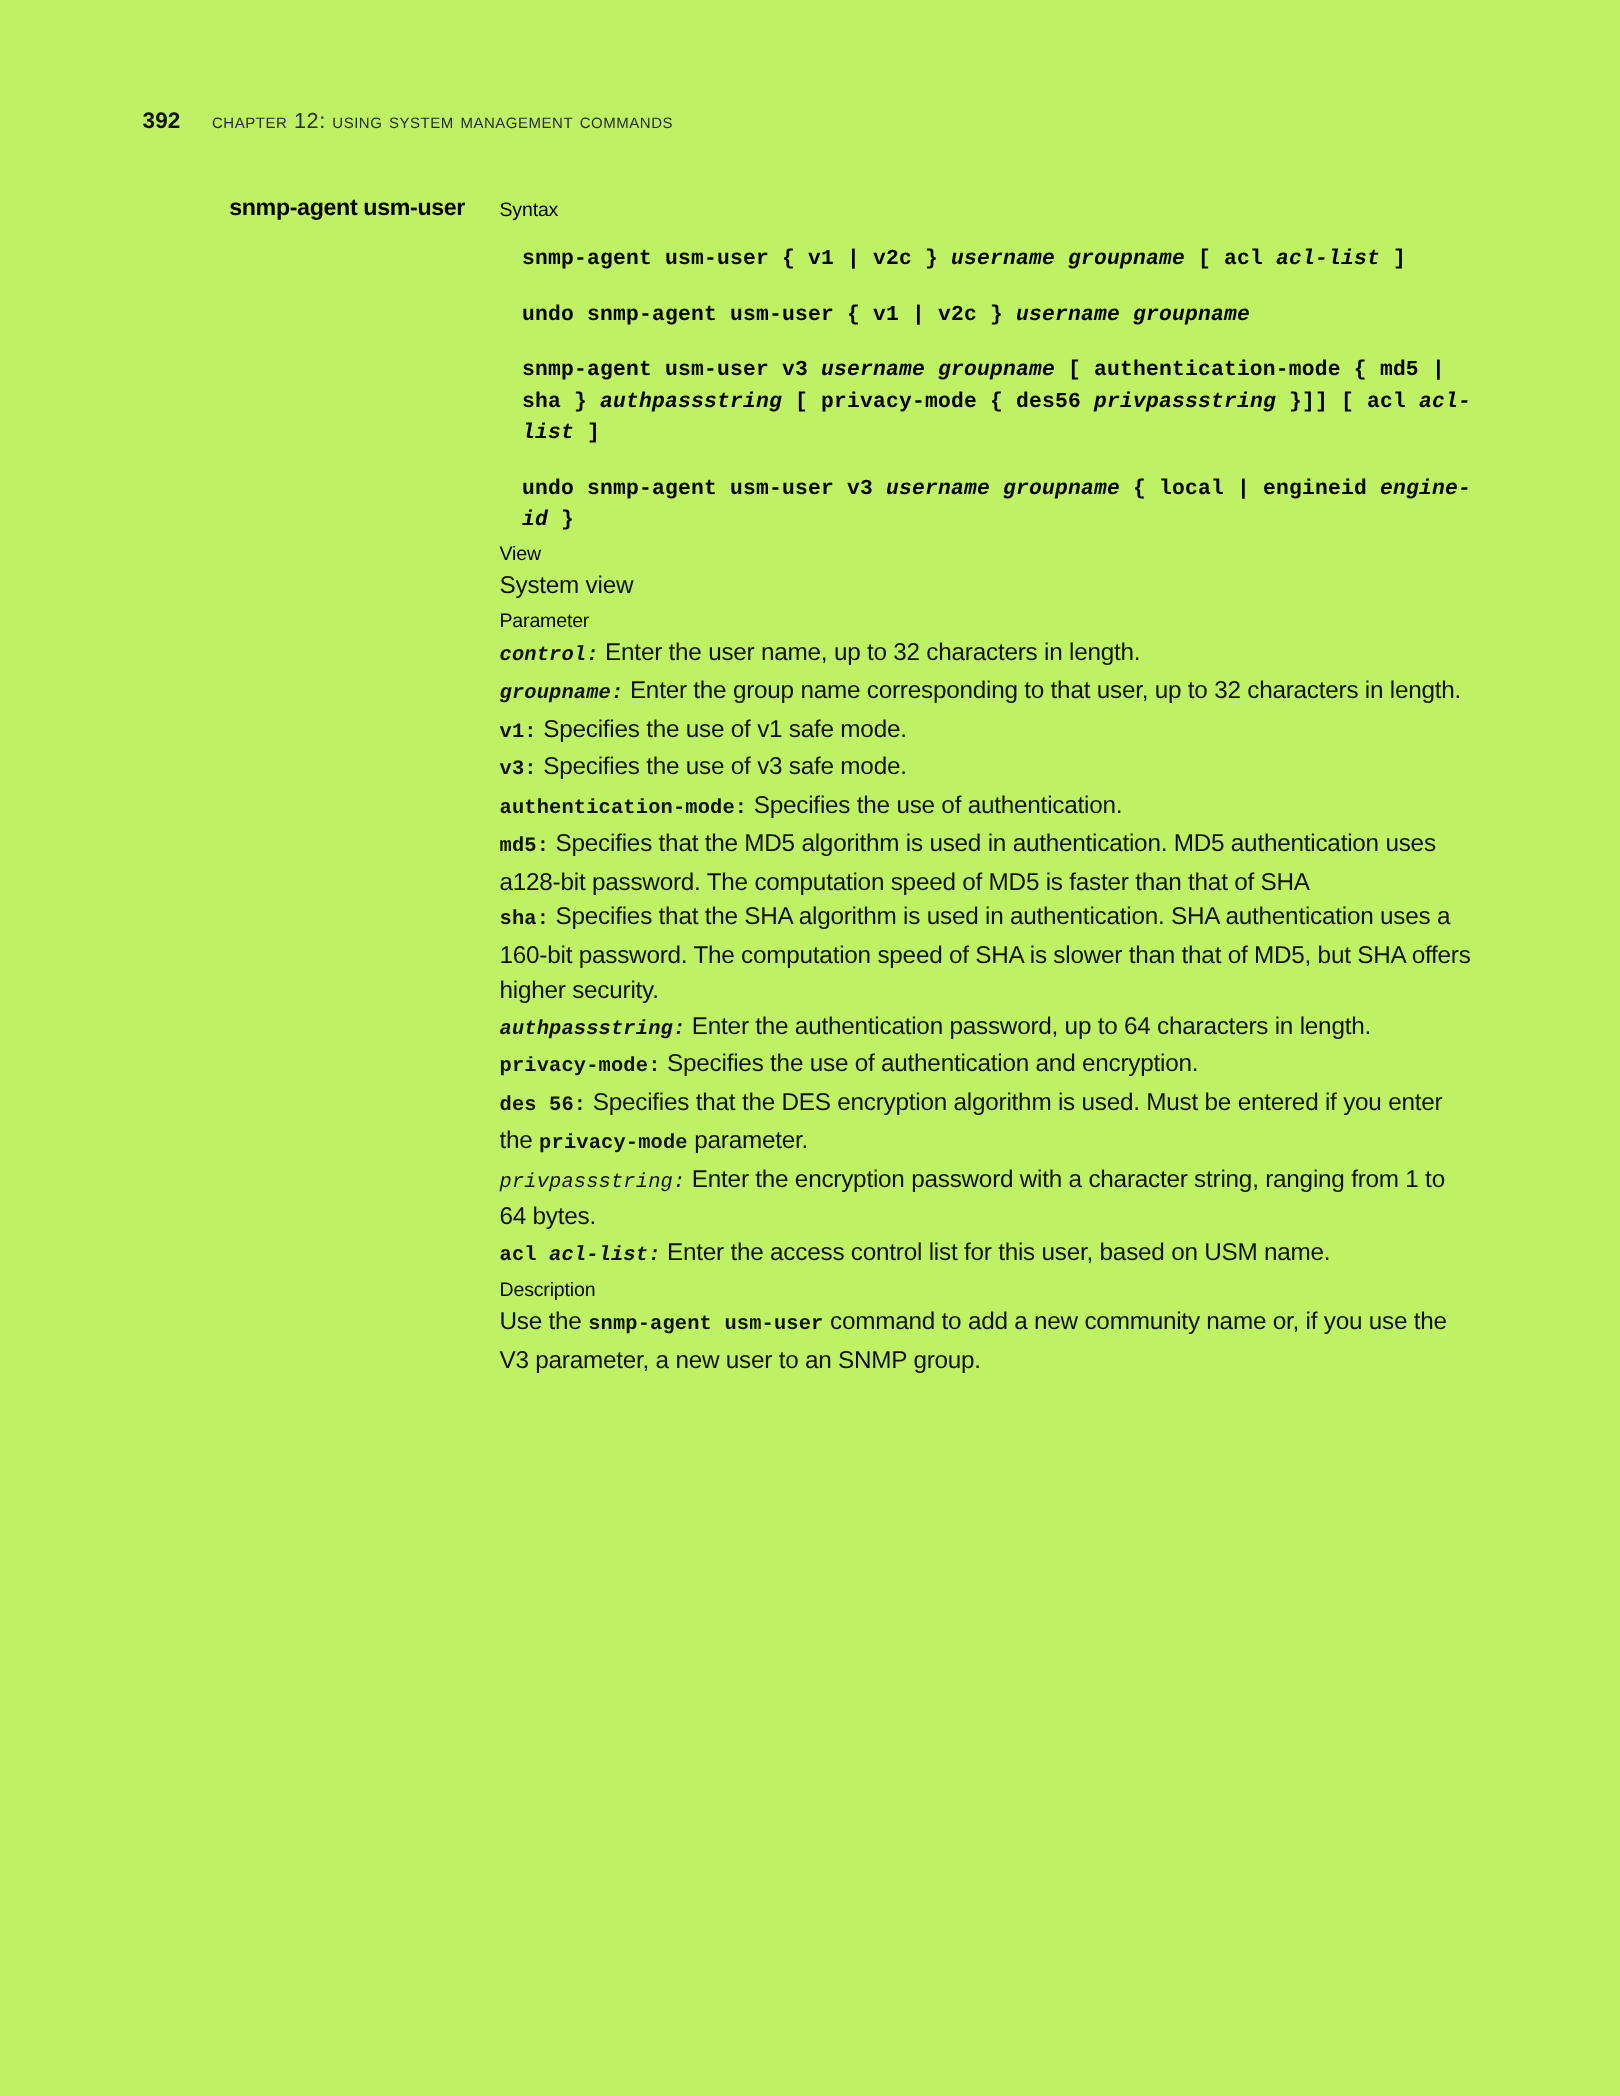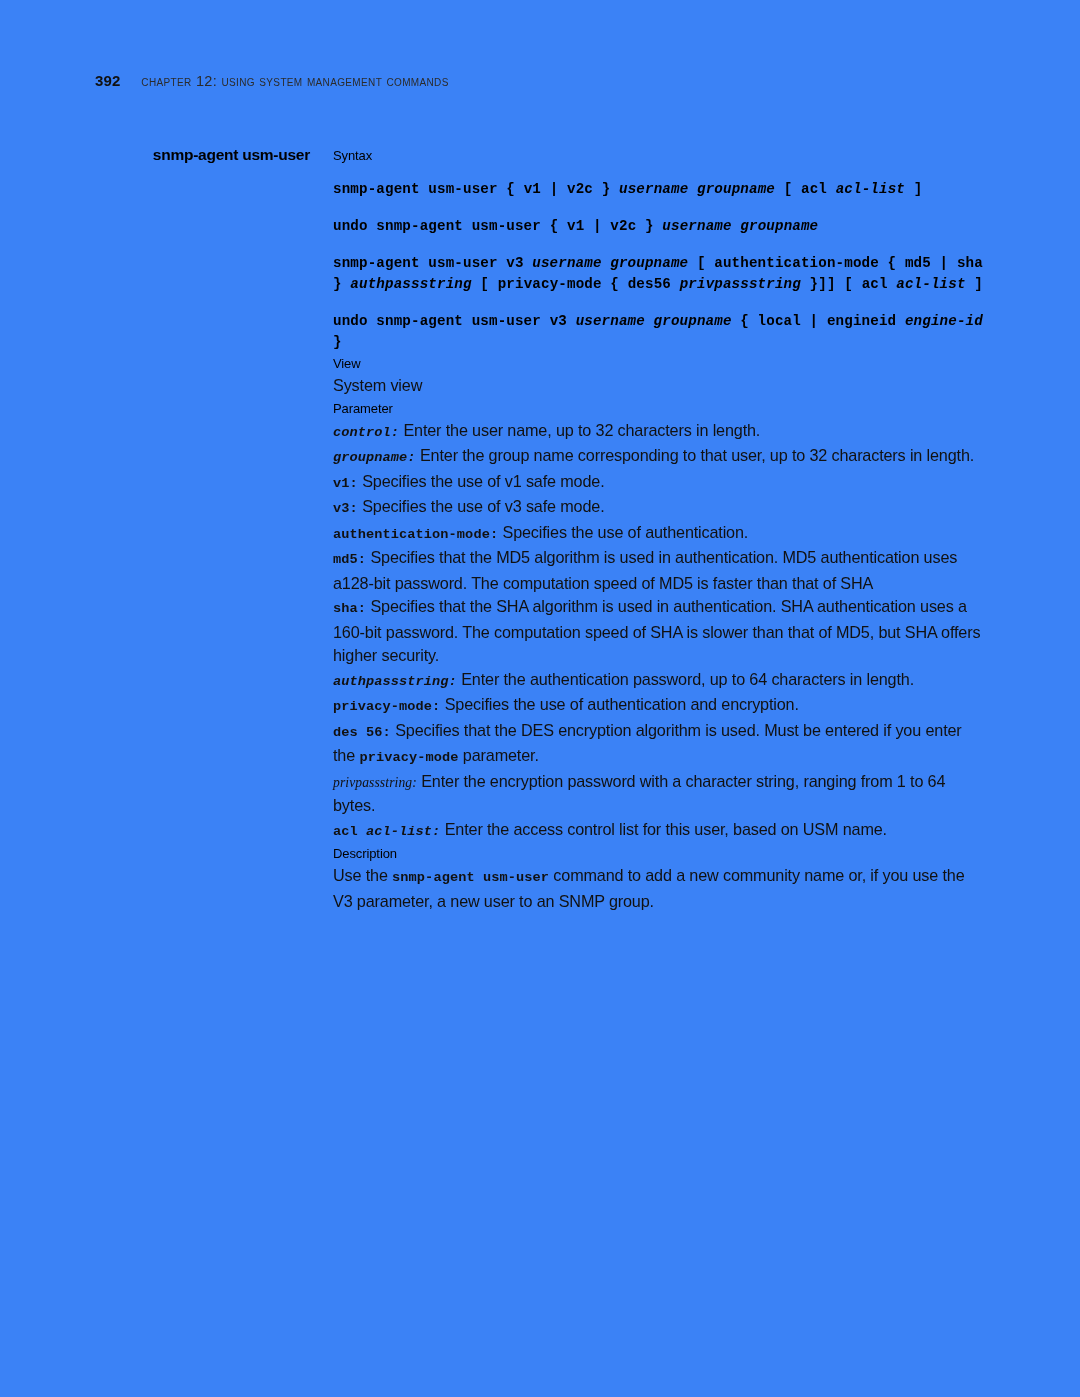--- a/index.html
+++ b/index.html
@@ -13,21 +13,21 @@
     height: 1397px;
     position: relative;
     font-family: "Liberation Sans", sans-serif;
     color: #000000;
     overflow: hidden;
   }
 
   .page {
     position: absolute;
     inset: 0;
-    background: #3b82f6;
+    background: #bef264;
   }
 
   
   .running-header {
     position: absolute;
     left: 95px;
     top: 62px;
     display: flex;
     align-items: baseline;
     white-space: nowrap;
@@ -47,21 +47,21 @@
     text-transform: lowercase;
     letter-spacing: 0.35px;
     color: #2b2b2b;
     margin-top: 11px;
   }
 
   
   .body-area {
     position: absolute;
     left: 95px;
-    top: 145px;
+    top: 129px;
     width: 890px;
   }
   .section-row {
     display: flex;
     align-items: flex-start;
   }
   .margin-col {
     width: 215px;
     flex: 0 0 215px;
     text-align: right;
@@ -101,20 +101,21 @@
   }
   .syntax-line {
     font-family: "Liberation Mono", "DejaVu Sans Mono", monospace;
     font-size: 14.2px;
     line-height: 21px;
     letter-spacing: 0.15px;
     color: #000;
     margin-bottom: 16px;
     white-space: pre-wrap;
     word-break: normal;
+    margin-left: 15px;
   }
   .syntax-line:last-child { margin-bottom: 0; }
   .syntax-line b {
     font-weight: bold;
   }
   .syntax-line i {
     font-style: italic;
     font-weight: bold;
   }
 
@@ -138,21 +139,21 @@
     letter-spacing: 0.1px;
   }
   code.mono-ital {
     font-family: "Liberation Mono", "DejaVu Sans Mono", monospace;
     font-size: 13.6px;
     font-weight: bold;
     font-style: italic;
     letter-spacing: 0.1px;
   }
   code.mono-ital-light {
-    font-family: Liberation Serif, serif;
+    font-family: Liberation Mono, monospace;
     font-size: 13.6px;
     font-weight: normal;
     font-style: italic;
     letter-spacing: 0.1px;
   }
 </style>
 </head>
 <body>
 
 <div class="page">

